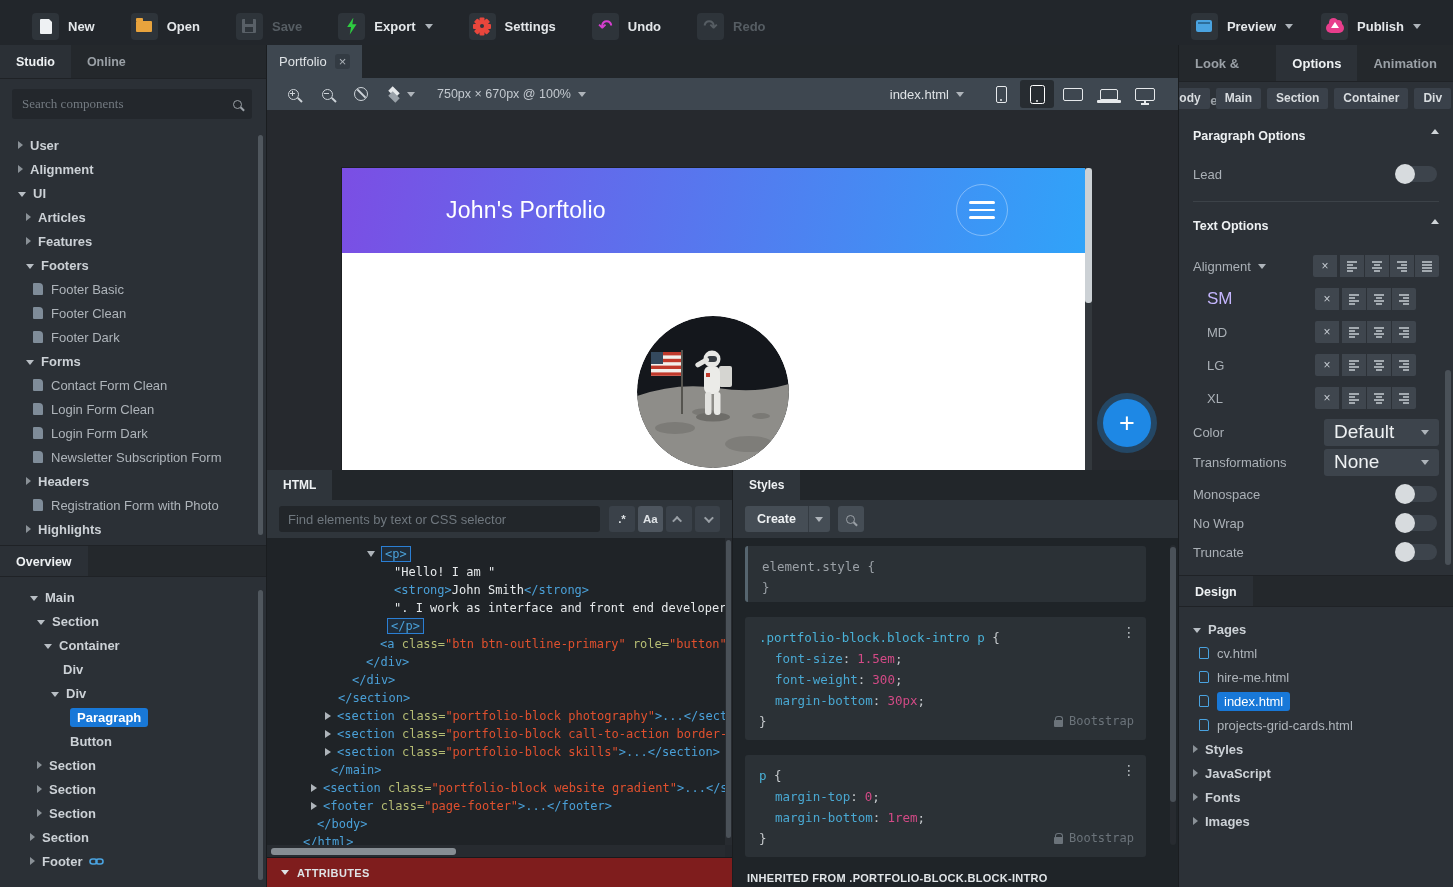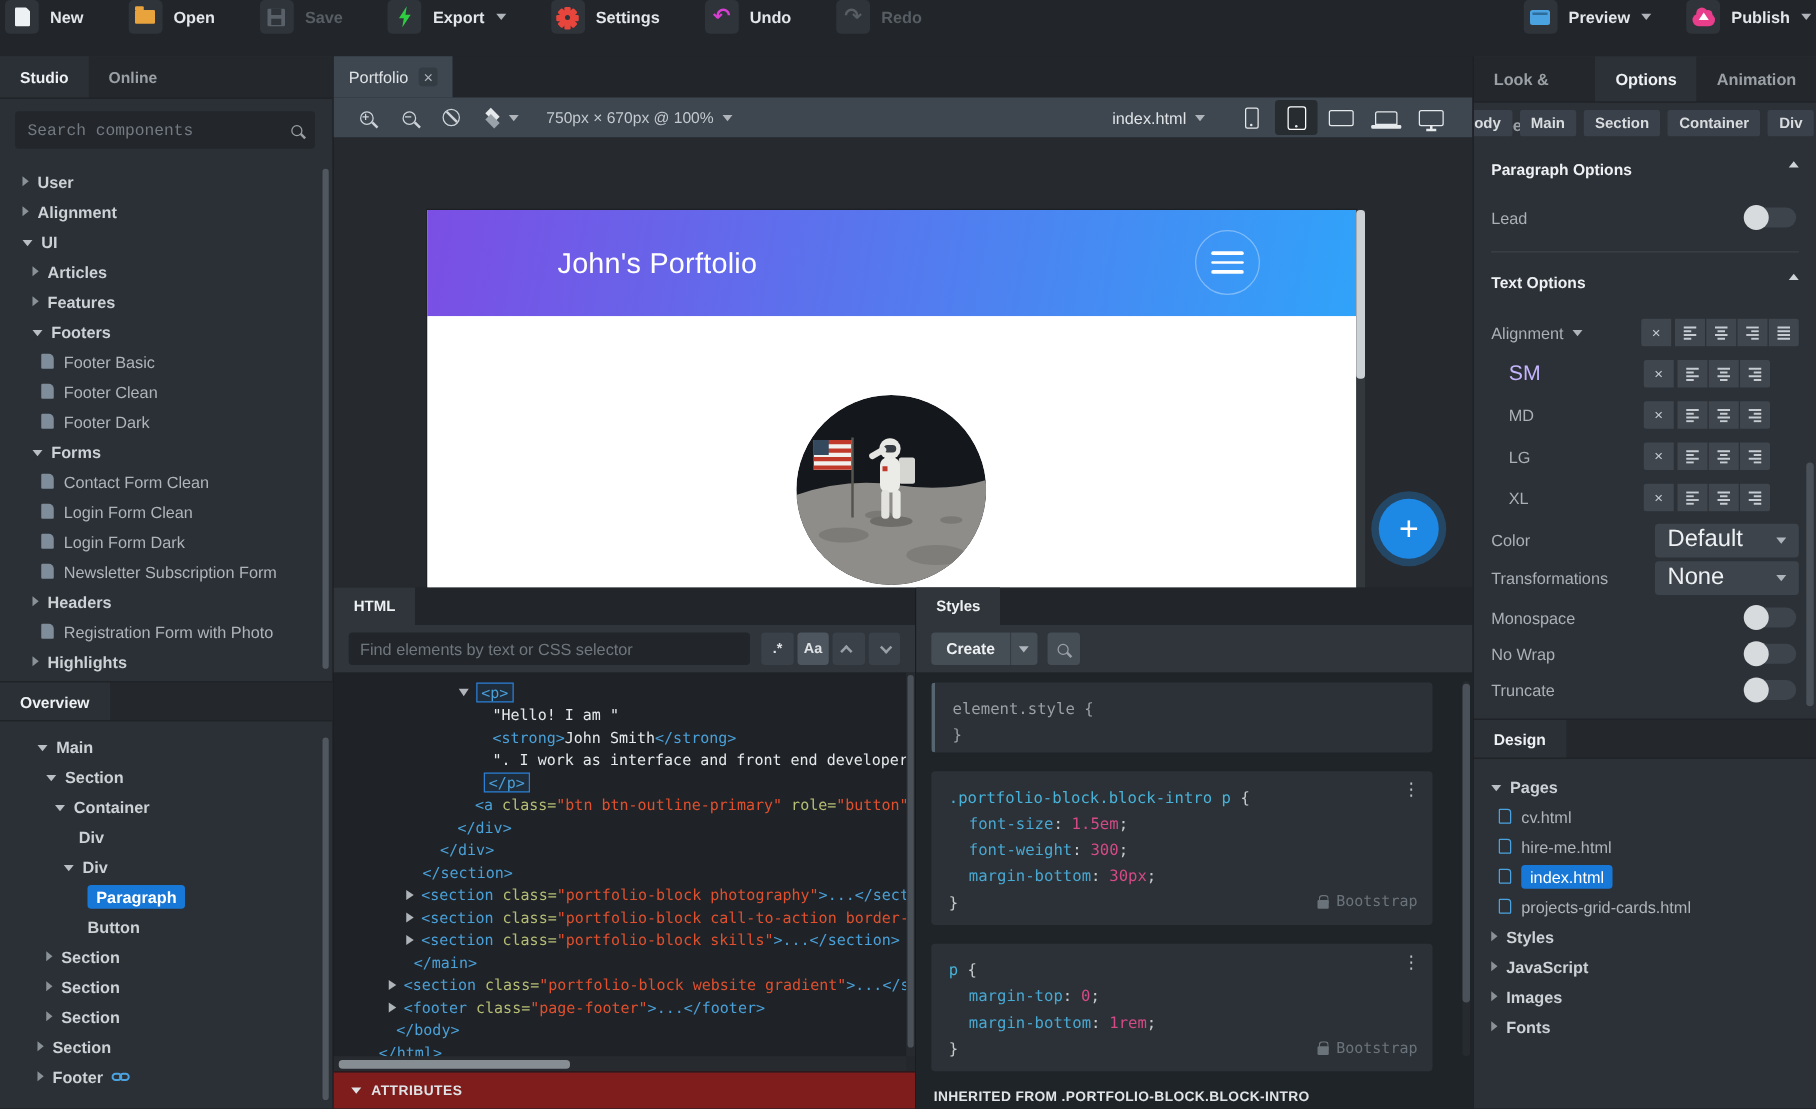--- a/index.html
+++ b/index.html
@@ -1,21 +1,21 @@
 <!DOCTYPE html>
 <html><head>
 <meta charset="utf-8">
 <style>
   *{box-sizing:border-box;margin:0;padding:0}
   html,body{width:1453px;height:887px;overflow:hidden;background:#1a1d20}
   body{font-family:"Liberation Sans",sans-serif;color:#d6dade;font-size:13px}
   #app{position:relative;width:1453px;height:887px;background:#24282d;overflow:hidden}
 
   
-  .topbar{position:absolute;left:0;top:0;width:1453px;height:53px;background:#22262b;border-bottom:1px solid #15181b;display:flex;align-items:flex-start;justify-content:space-between;padding:0 4px}
+  .topbar{position:absolute;left:0;top:0;width:1453px;height:53px;background:#22262b;border-bottom:1px solid #15181b;display:flex;align-items:center;justify-content:space-between;padding:0 32px}
   .tbg{display:flex;align-items:center;gap:36px}
   .tbg.right{gap:28px}
   .tbtn{display:flex;align-items:center;gap:9px;cursor:pointer}
   .ibox{width:27px;height:27px;border-radius:4px;background:#2e343a;display:flex;align-items:center;justify-content:center;position:relative}
   .tlabel{font-weight:bold;font-size:13px;color:#e4e7ea}
   .tlabel.dis{color:#565d63}
   .tri-dn{width:0;height:0;border-left:4px solid transparent;border-right:4px solid transparent;border-top:5px solid #aeb4ba;display:inline-block}
   .tri-up{width:0;height:0;border-left:4px solid transparent;border-right:4px solid transparent;border-bottom:5px solid #cfd4d8;display:inline-block}
   
   .ic-new{width:12px;height:15px;background:#eef1f3;border-radius:1px;position:relative}
@@ -42,21 +42,21 @@
   .ic-cloud:before{content:"";position:absolute;left:3px;top:-5px;width:9px;height:9px;background:#e83e8c;border-radius:50%}
   .ic-cloud:after{content:"";position:absolute;right:2px;top:-3px;width:7px;height:7px;background:#e83e8c;border-radius:50%}
   .ic-cloud .up{position:absolute;left:5px;top:-1px;width:0;height:0;border-left:4px solid transparent;border-right:4px solid transparent;border-bottom:6px solid #fff;z-index:2}
 
   
   .lsb{position:absolute;left:0;top:45px;width:267px;height:842px;background:#2b3036;border-right:1px solid #1a1d20}
   .ptabs{position:absolute;left:0;top:0;right:0;height:34px;background:#24282c;display:flex;border-bottom:1px solid #1f2226}
   .ptab{padding:0 16px;line-height:34px;font-weight:bold;font-size:12.5px;color:#9aa0a6;cursor:pointer}
   .ptab.act{background:#2b3036;color:#eef1f3}
   .searchw{position:absolute;left:12px;right:14px;top:44px;height:30px;background:#23272c;border-radius:3px;display:flex;align-items:center;padding:0 10px}
-  .searchw input{flex:1;background:transparent;border:0;outline:0;color:#c6ccd2;font-size:13px;font-family:Liberation Mono, monospace}
+  .searchw input{flex:1;background:transparent;border:0;outline:0;color:#c6ccd2;font-size:13px;font-family:Liberation Serif, serif}
   .searchw input::placeholder{color:#737a81}
   .mag{width:9px;height:9px;border:1.6px solid #9aa0a6;border-radius:50%;position:relative;flex:0 0 auto}
   .mag:after{content:"";position:absolute;width:5px;height:1.6px;background:#9aa0a6;transform:rotate(45deg);right:-4px;bottom:-2px}
   .stree{position:absolute;left:0;top:88px;right:10px}
   .otabs{position:absolute;left:0;top:500px;right:0;height:32px;background:#24282c;display:flex;border-top:1px solid #1f2226;border-bottom:1px solid #1f2226}
   .otabs .ptab{line-height:32px}
   .otree{position:absolute;left:0;top:540px;right:10px}
   .ti{display:flex;align-items:center;height:24px;padding-left:var(--pl,18px);cursor:pointer;white-space:nowrap}
   .ti .lb{font-size:13px}
   .ti.cat .lb{font-weight:bold;color:#ccd1d6}
@@ -916,21 +916,21 @@
       <div class="ti cat" style="--pl:14px">
           <i class="arr r"></i>
           <span class="lb">Styles</span>
         </div>
       <div class="ti cat" style="--pl:14px">
           <i class="arr r"></i>
           <span class="lb">JavaScript</span>
         </div>
       <div class="ti cat" style="--pl:14px">
           <i class="arr r"></i>
+          <span class="lb">Fonts</span>
+        </div>
+      <div class="ti cat" style="--pl:14px">
+          <i class="arr r"></i>
           <span class="lb">Images</span>
-        </div>
-      <div class="ti cat" style="--pl:14px">
-          <i class="arr r"></i>
-          <span class="lb">Fonts</span>
         </div>
     </div>
   </aside>
 </div>
 
 </body></html>

